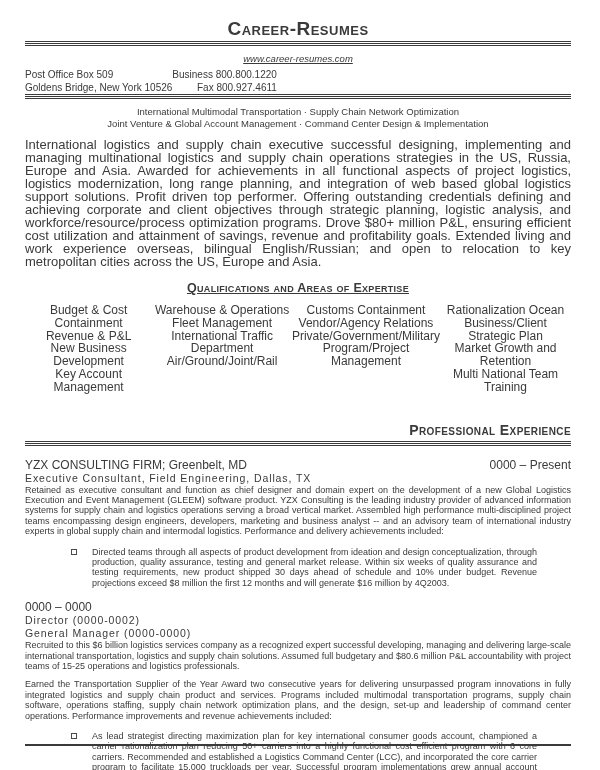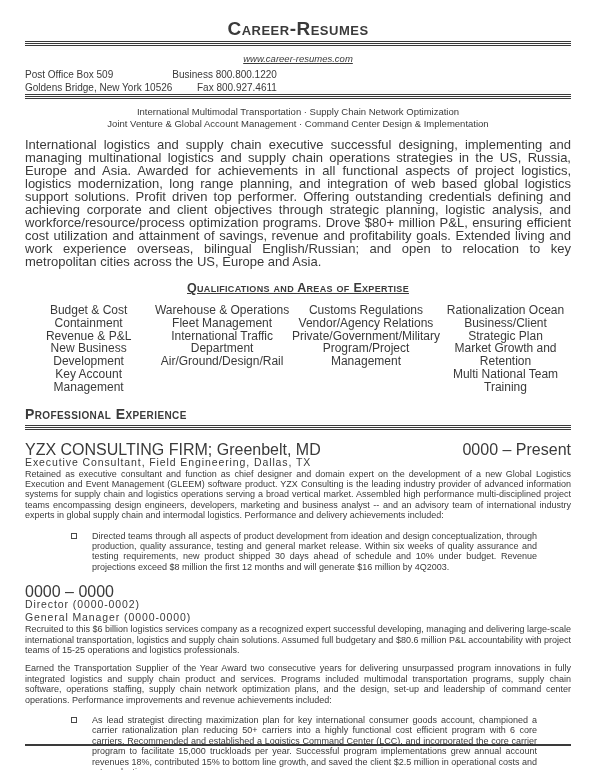--- a/index.html
+++ b/index.html
@@ -85,31 +85,31 @@
   .qual-grid {
     margin-top: 9px;
     display: grid;
     grid-template-columns: 1.02fr 1.12fr 1.05fr 1.05fr;
     font-size: 12px; line-height: 12.8px;
     text-align: center;
   }
 
   
   .exp-heading {
-    margin-top: 12px;
-    text-align: left;
+    margin-top: 28px;
+    text-align: right;
     font-size: 14px; font-weight: bold;
     font-variant: small-caps;
     letter-spacing: 0.4px;
     margin-bottom: 3px;
   }
   .job { margin-top: 13px; }
   .job-header {
     display: flex; justify-content: space-between;
-    font-size: 16px; line-height: 13px;
+    font-size: 12px; line-height: 13px;
   }
   .job-titles { font-size: 10.5px; letter-spacing: 0.9px; line-height: 13px; }
   .job-para {
     font-size: 9px; line-height: 10.4px;
     text-align: justify;
   }
   .job-para + .job-para { margin-top: 8px; }
   .bullet {
     display: flex;
     margin: 10px 34px 0 46px;
@@ -164,24 +164,24 @@
       <div>
         <div>Budget &amp; Cost Containment</div>
         <div>Revenue &amp; P&amp;L</div>
         <div>New Business Development</div>
         <div>Key Account Management</div>
       </div>
       <div>
         <div>Warehouse &amp; Operations</div>
         <div>Fleet Management</div>
         <div>International Traffic Department</div>
-        <div>Air/Ground/Design/Rail</div>
-      </div>
-      <div>
-        <div>Customs Regulations</div>
+        <div>Air/Ground/Joint/Rail</div>
+      </div>
+      <div>
+        <div>Customs Containment</div>
         <div>Vendor/Agency Relations</div>
         <div>Private/Government/Military</div>
         <div>Program/Project Management</div>
       </div>
       <div>
         <div>Rationalization Ocean</div>
         <div>Business/Client Strategic Plan</div>
         <div>Market Growth and Retention</div>
         <div>Multi National Team Training</div>
       </div>

